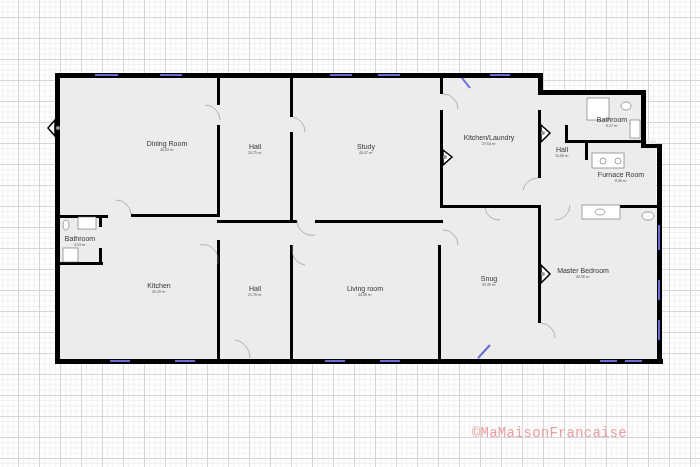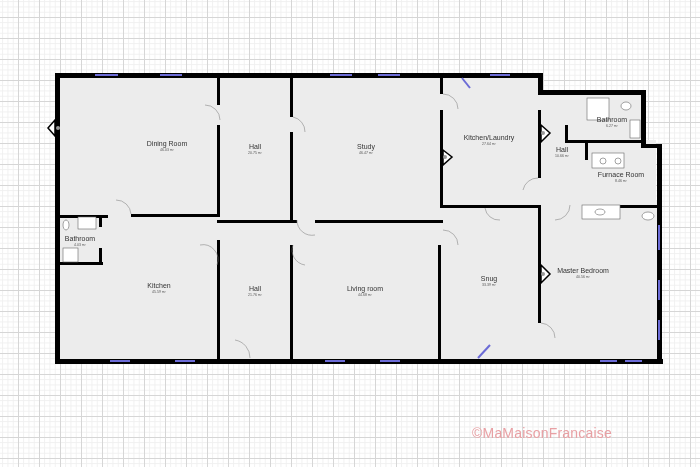--- a/index.html
+++ b/index.html
@@ -10,21 +10,21 @@
       linear-gradient(90deg, #d6d6d6 1px, transparent 1px),
       linear-gradient(#efefef 1px, transparent 1px),
       linear-gradient(90deg, #efefef 1px, transparent 1px);
     background-size:21px 21px,21px 21px,5.25px 5.25px,5.25px 5.25px;
     background-position:-3px -4px,-3px -4px,-3px -4px,-3px -4px;
   }
   .plan{position:absolute;left:0;top:0;width:700px;height:467px;}
   .label{position:absolute;text-align:center;transform:translateX(-50%);white-space:nowrap;color:#333;}
   .label .name{display:block;font-size:7px;line-height:8px;}
   .label .area{display:block;font-size:3.5px;line-height:5px;color:#555;}
-  .watermark{position:absolute;left:472px;top:425px;font-size:14px;color:#e8a0a4;letter-spacing:0.2px;}
+  .watermark{position:absolute;left:472px;top:425px;font-size:14px;color:#e8a0a4;letter-spacing:0.2px;font-family:Liberation Mono, monospace;}
 </style>
 </head>
 <body>
 
 <svg class="plan" viewBox="0 0 700 467" xmlns="http://www.w3.org/2000/svg">
 
   <g fill="#ececec">
     <rect x="58" y="77" width="485" height="284"></rect>
     <rect x="541" y="95" width="102" height="45"></rect>
     <rect x="541" y="140" width="115" height="66"></rect>

